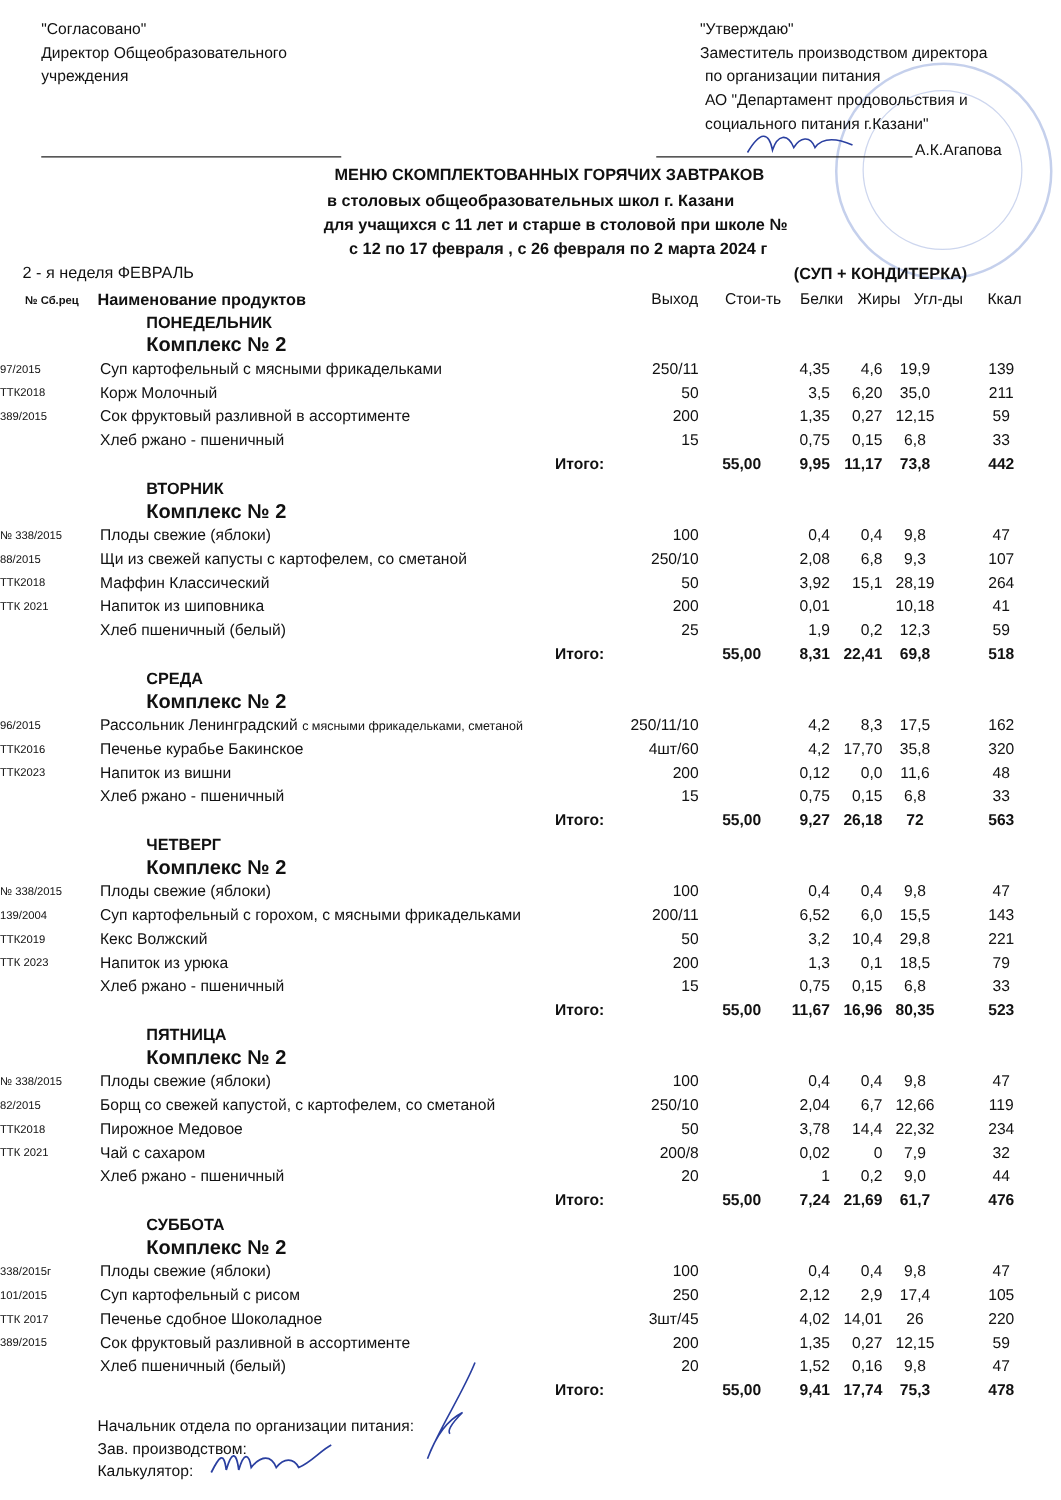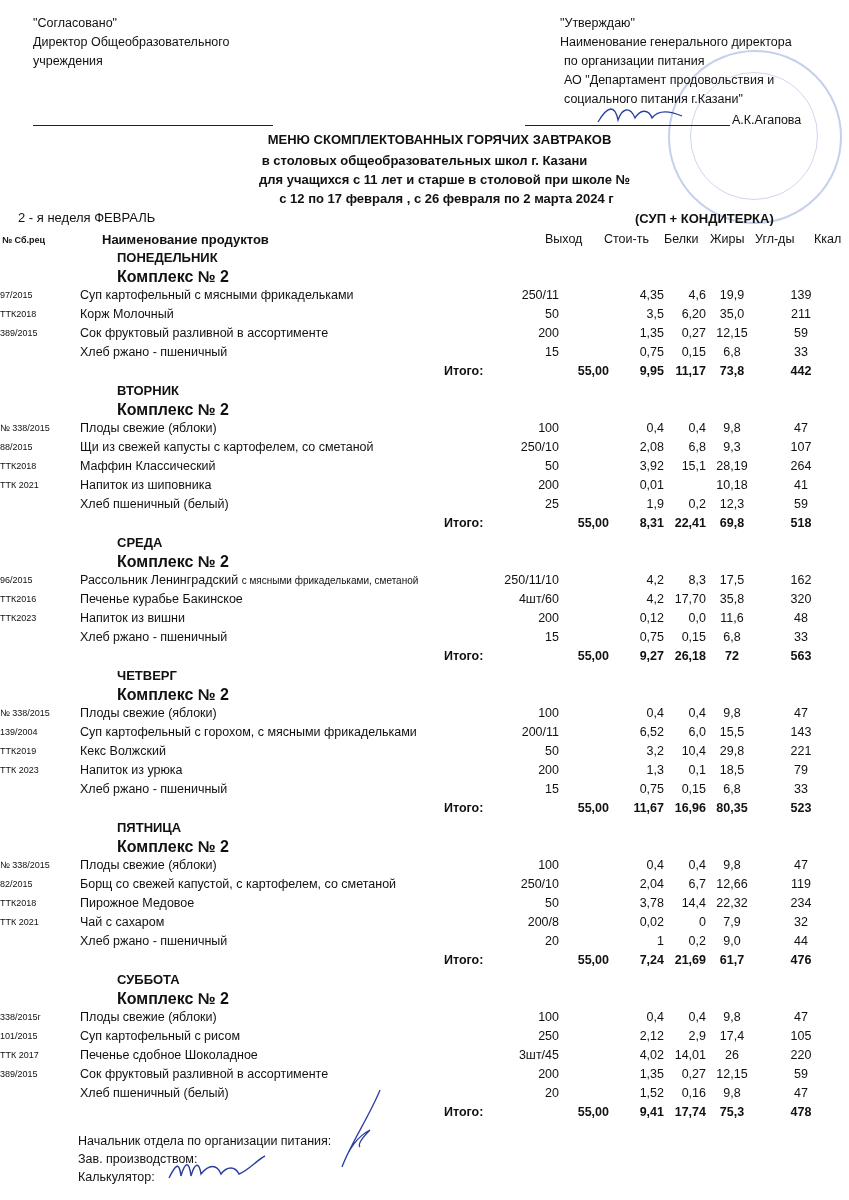--- a/index.html
+++ b/index.html
@@ -11,22 +11,22 @@
   .sig-line-left { left:33px; top:125px; width:240px; border-top:1.5px solid #222; }
   .sig-line-right { left:525px; top:125px; width:205px; border-top:1.2px solid #222; }
   .approver-name { left:732px; top:113px; font-size:12.5px; }
   .title-block { left:0; width:849px; text-align:center; font-family:"Liberation Sans Narrow","Liberation Sans", sans-serif; font-weight:bold; font-size:13px; }
   .t1 { top:132px; left:15px; }
   .t2 { top:153px; }
   .t3 { top:172px; left:20px; }
   .t4 { top:191px; left:22px; }
   .week { left:18px; top:210px; font-weight:normal; font-size:13px; }
   .combo { left:635px; top:211px; font-weight:bold; font-size:13px; }
-  .colhdr { top:232px; font-size:12.5px;margin-left:24px; }
-  .ch-code { left:2px; top:235px; font-size:9px; font-weight:bold; }
+  .colhdr { top:232px; font-size:12.5px; }
+  .ch-code { left:20px; top:235px; font-size:9px; font-weight:bold; }
   .ch-name { left:78px; font-weight:bold; font-size:13px; }
   .ch-out { left:521px; }
   .ch-cost { left:580px; }
   .ch-prot { left:640px; }
   .ch-fat { left:686px; }
   .ch-carb { left:731px; }
   .ch-kcal { left:790px; }
 
   #days { position:absolute; left:0; top:248px; width:849px; }
   .day-title { position:relative; height:19px; font-weight:bold; font-size:13px; line-height:19px; padding-left:117px; }
@@ -57,21 +57,21 @@
 
 <div class="abs hdr-left">
   <div>"Согласовано"</div>
   <div>Директор Общеобразовательного</div>
   <div>учреждения</div>
 </div>
 <div class="abs sig-line-left"></div>
 
 <div class="abs hdr-right">
   <div>"Утверждаю"</div>
-  <div>Наименование генерального директора</div>
+  <div>Заместитель производством директора</div>
   <div class="ind">по организации питания</div>
   <div class="ind">АО "Департамент продовольствия и</div>
   <div class="ind">социального питания г.Казани"</div>
 </div>
 <div class="abs sig-line-right"></div>
 <svg class="abs" style="left:590px;top:100px" width="100" height="30">
   <path d="M8 22 C18 5, 25 5, 28 20 C32 8, 40 6, 45 18 C50 10, 58 8, 62 18 C68 10, 78 10, 92 16" fill="none" stroke="#2a3fa0" stroke-width="1.3"></path>
 </svg>
 <div class="abs approver-name">А.К.Агапова</div>
 

